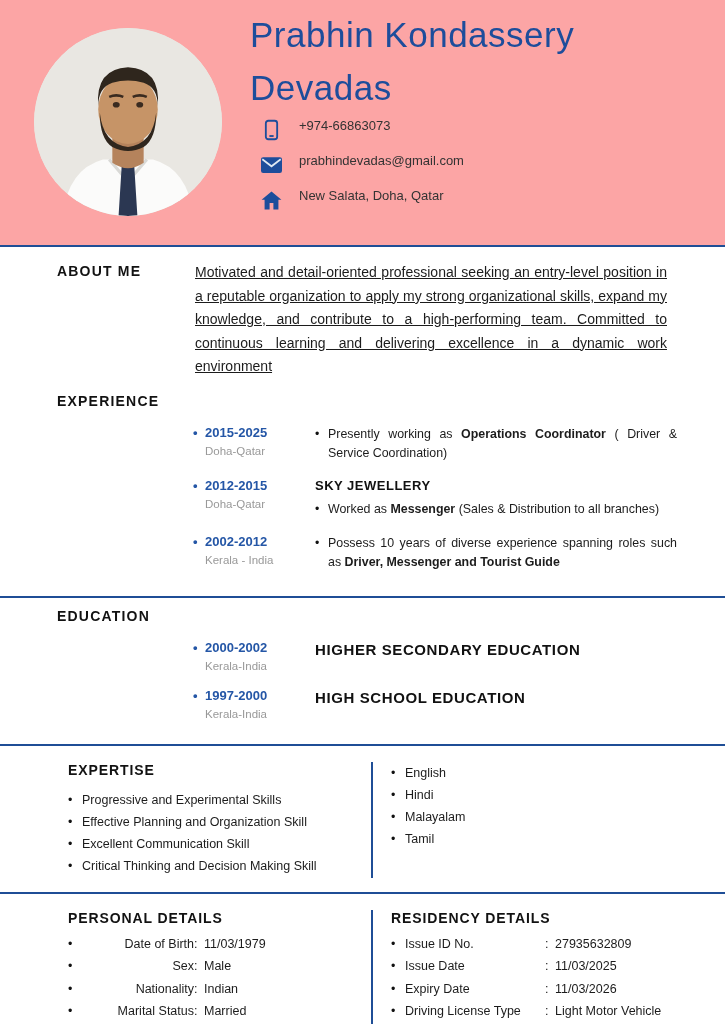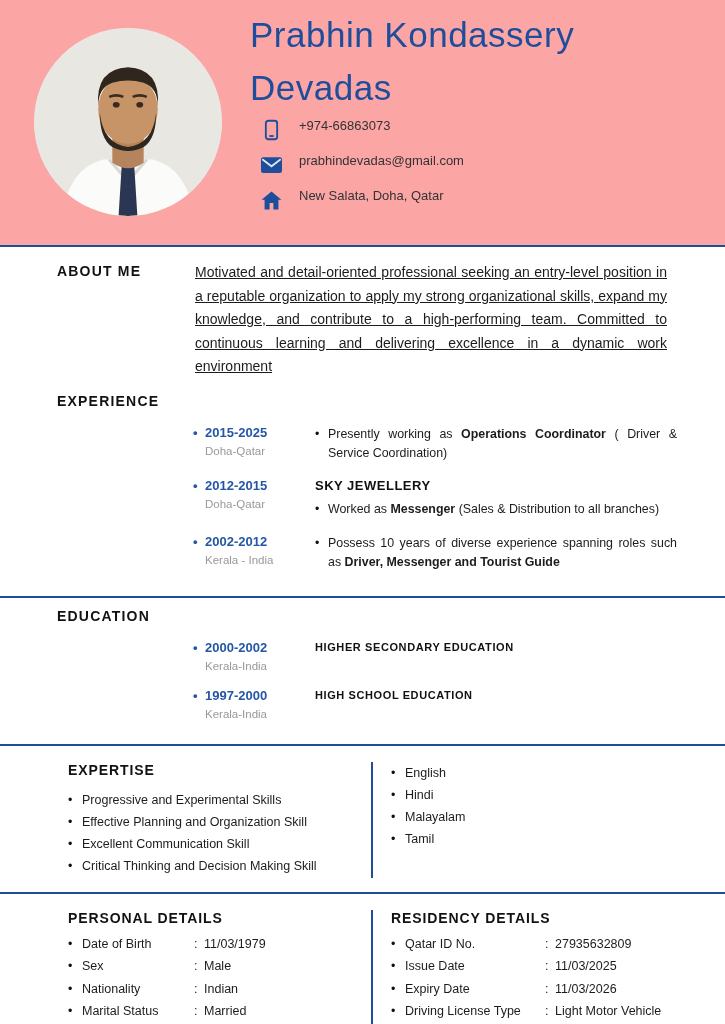--- a/index.html
+++ b/index.html
@@ -58,41 +58,41 @@
   .company:empty { display: none; }
   .detail {
     position: relative; padding-left: 13px;
     font-size: 12.4px; line-height: 1.55; color: #1c1c1c; text-align: justify;
   }
   .detail::before { content: "•"; position: absolute; left: 0; color: #111111; }
 
   .edu { padding: 10px 48px 8px 57px; flex: none; }
   .edu-h { margin-bottom: 16px; }
   .edu .entry { margin-bottom: 16px; }
-  .edu-title { font-size: 11px; font-weight: bold; letter-spacing: 0.6px; color: #111111; padding-top: 1px; }
+  .edu-title { font-size: 15px; font-weight: bold; letter-spacing: 0.6px; color: #111111; padding-top: 1px; }
 
   
   .cols { display: flex; padding: 16px 55px 14px 57px; flex: none; }
   .col-l { flex: 1; padding: 0 24px 0 11px; }
   .col-r { flex: 1; padding-left: 18px; }
   .col-h { margin-bottom: 11px; letter-spacing: 0.9px; }
 
   .blist { list-style: none; }
   .blist li {
     position: relative; padding-left: 14px;
     font-size: 12.5px; line-height: 1.78; color: #1c1c1c;
   }
   .blist li::before { content: "•"; position: absolute; left: 0; color: #111111; }
 
   .drow {
     display: flex; position: relative; padding-left: 14px;
     font-size: 12.5px; color: #1c1c1c; margin-bottom: 8.5px;
   }
   .drow::before { content: "•"; position: absolute; left: 0; color: #111111; }
-  .col-l .dlabel { flex: none; width: 112px; }
+  .col-l .dlabel { flex: none; width: 112px; text-align: right; }
   .col-r .dlabel { flex: none; width: 140px; }
   .dcolon { flex: none; width: 10px; }
   .dvalue { flex: 1; }
 </style>
 </head>
 <body>
 
 <div class="page">
 
   <header class="hdr">
@@ -281,21 +281,21 @@
       </div>
 
     </div>
 
     <div class="vline"></div>
 
     <div class="col-r">
       <h2 class="sec-h col-h">RESIDENCY DETAILS</h2>
 
       <div class="drow">
-        <span class="dlabel">Qatar ID No.</span>
+        <span class="dlabel">Issue ID No.</span>
           <span class="dcolon">:</span>
           <span class="dvalue">27935632809</span>
       </div>
       <div class="drow">
         <span class="dlabel">Issue Date</span>
           <span class="dcolon">:</span>
           <span class="dvalue">11/03/2025</span>
       </div>
       <div class="drow">
         <span class="dlabel">Expiry Date</span>

